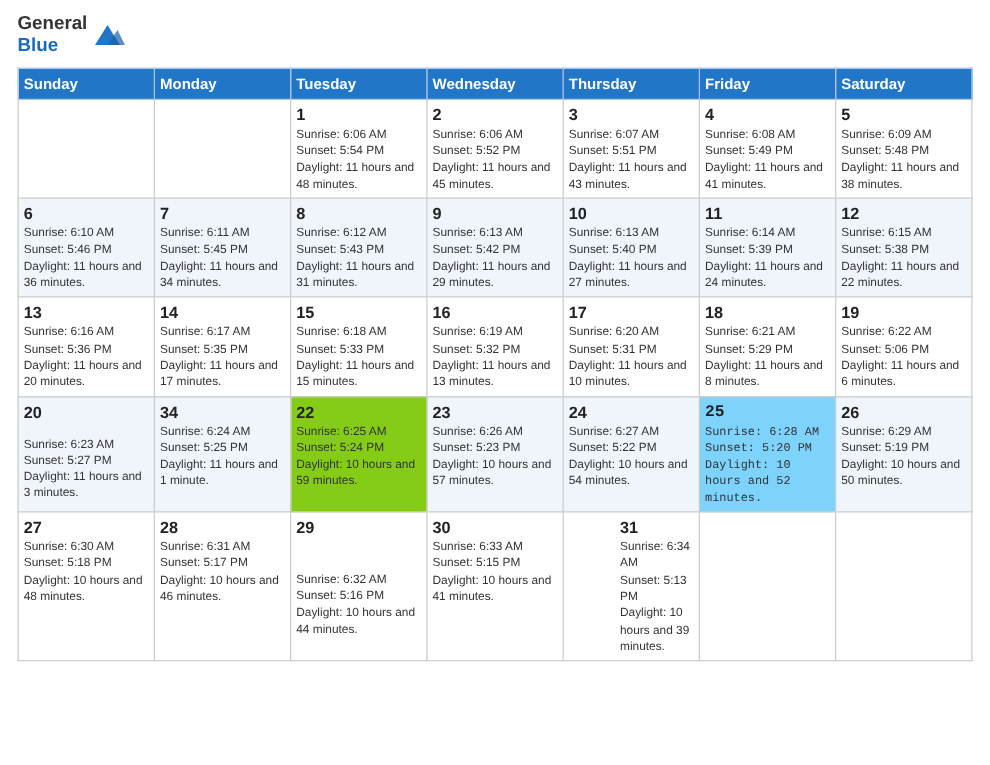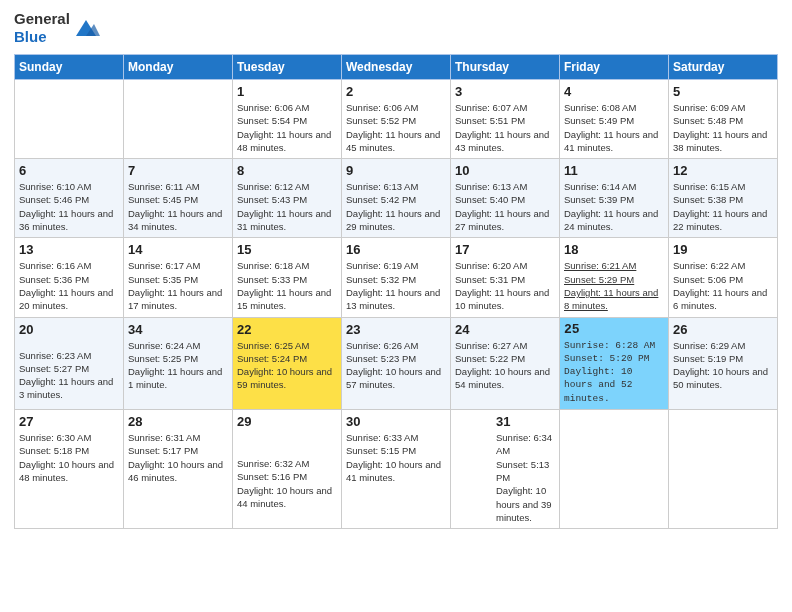--- a/index.html
+++ b/index.html
@@ -236,21 +236,21 @@
 Daylight: 11 hours and 13 minutes.</div>
           </td>
           <td style="background: rgb(255, 255, 255);">
             <div class="day-number">17</div>
             <div class="day-info" style="white-space: pre-line;">Sunrise: 6:20 AM
 Sunset: 5:31 PM
 Daylight: 11 hours and 10 minutes.</div>
           </td>
           <td style="background: rgb(255, 255, 255);">
             <div class="day-number">18</div>
-            <div class="day-info" style="white-space: pre-line; text-decoration: underline;">Sunrise: 6:21 AM
+            <div class="day-info" style="white-space: pre-line;">Sunrise: 6:21 AM
 Sunset: 5:29 PM
 Daylight: 11 hours and 8 minutes.</div>
           </td>
           <td style="background: rgb(255, 255, 255); border-radius: 29px;">
             <div class="day-number">19</div>
             <div class="day-info" style="white-space: pre-line;">Sunrise: 6:22 AM
 Sunset: 5:06 PM
 Daylight: 11 hours and 6 minutes.</div>
           </td>
         </tr>
@@ -260,21 +260,21 @@
             <div class="day-info" style="white-space: pre-line; margin-top: 12px;">Sunrise: 6:23 AM
 Sunset: 5:27 PM
 Daylight: 11 hours and 3 minutes.</div>
           </td>
           <td style="background: rgb(240, 245, 251);">
             <div class="day-number">34</div>
             <div class="day-info" style="white-space: pre-line;">Sunrise: 6:24 AM
 Sunset: 5:25 PM
 Daylight: 11 hours and 1 minute.</div>
           </td>
-          <td style="background: #fde047;">
+          <td style="background: #84cc16;">
             <div class="day-number">22</div>
             <div class="day-info" style="white-space: pre-line;">Sunrise: 6:25 AM
 Sunset: 5:24 PM
 Daylight: 10 hours and 59 minutes.</div>
           </td>
           <td style="background: rgb(240, 245, 251);">
             <div class="day-number">23</div>
             <div class="day-info" style="white-space: pre-line;">Sunrise: 6:26 AM
 Sunset: 5:23 PM
 Daylight: 10 hours and 57 minutes.</div>

